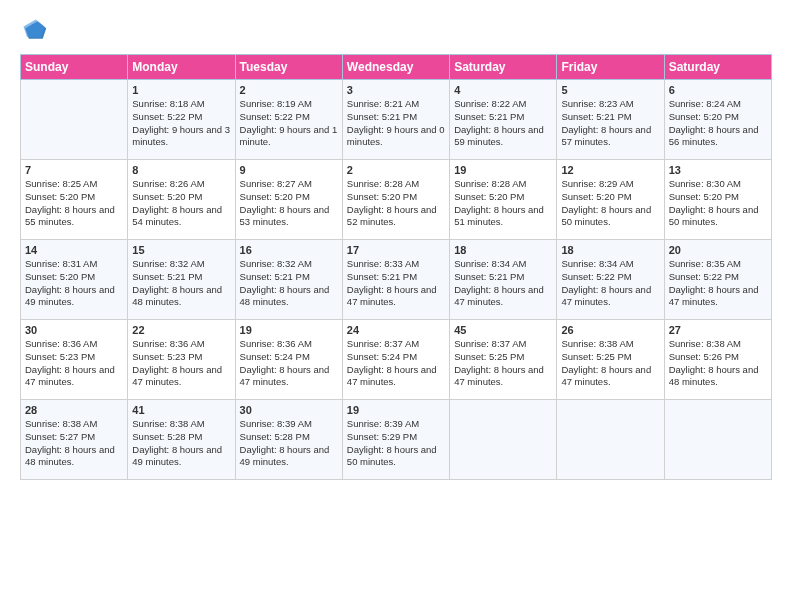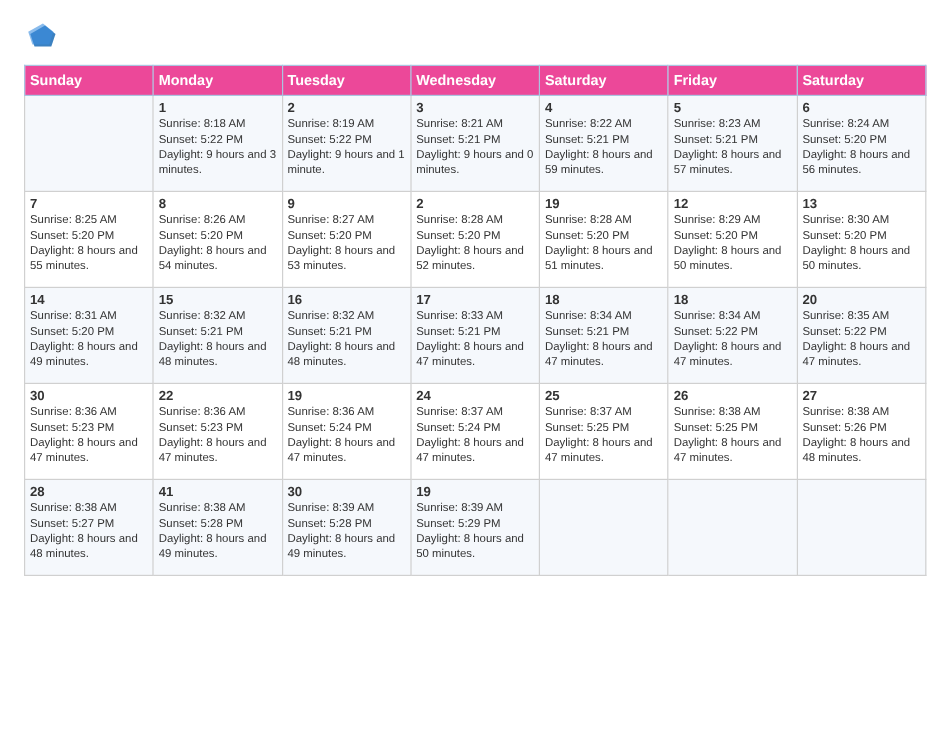--- a/index.html
+++ b/index.html
@@ -229,21 +229,21 @@
           </td>
           <td>
             <span class="day-num">19</span>
             <div class="cell-text">Sunrise: 8:36 AM<br>Sunset: 5:24 PM<br>Daylight: 8 hours and 47 minutes.</div>
           </td>
           <td>
             <span class="day-num">24</span>
             <div class="cell-text">Sunrise: 8:37 AM<br>Sunset: 5:24 PM<br>Daylight: 8 hours and 47 minutes.</div>
           </td>
           <td>
-            <span class="day-num">25</span>
+            <span class="day-num">45</span>
             <div class="cell-text">Sunrise: 8:37 AM<br>Sunset: 5:25 PM<br>Daylight: 8 hours and 47 minutes.</div>
           </td>
           <td>
             <span class="day-num">26</span>
             <div class="cell-text">Sunrise: 8:38 AM<br>Sunset: 5:25 PM<br>Daylight: 8 hours and 47 minutes.</div>
           </td>
           <td>
             <span class="day-num">27</span>
             <div class="cell-text">Sunrise: 8:38 AM<br>Sunset: 5:26 PM<br>Daylight: 8 hours and 48 minutes.</div>
           </td>

